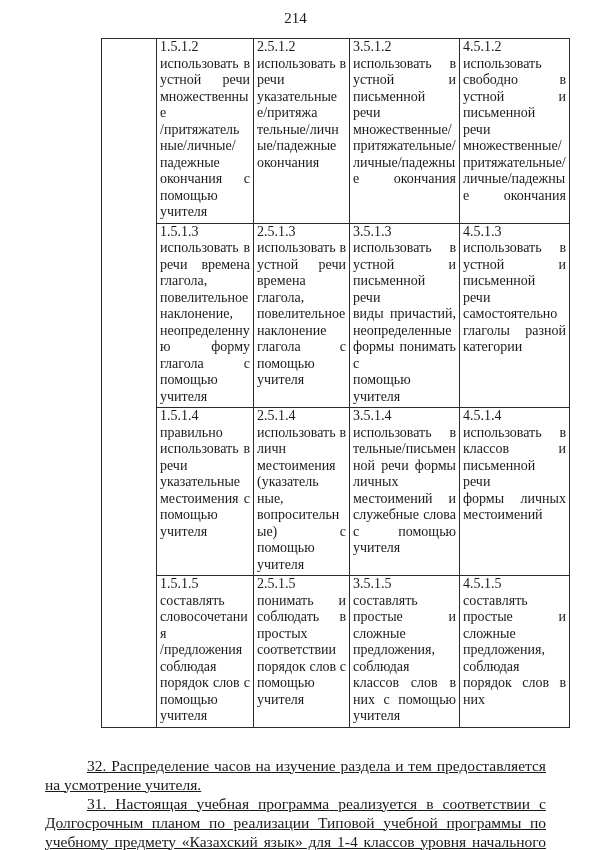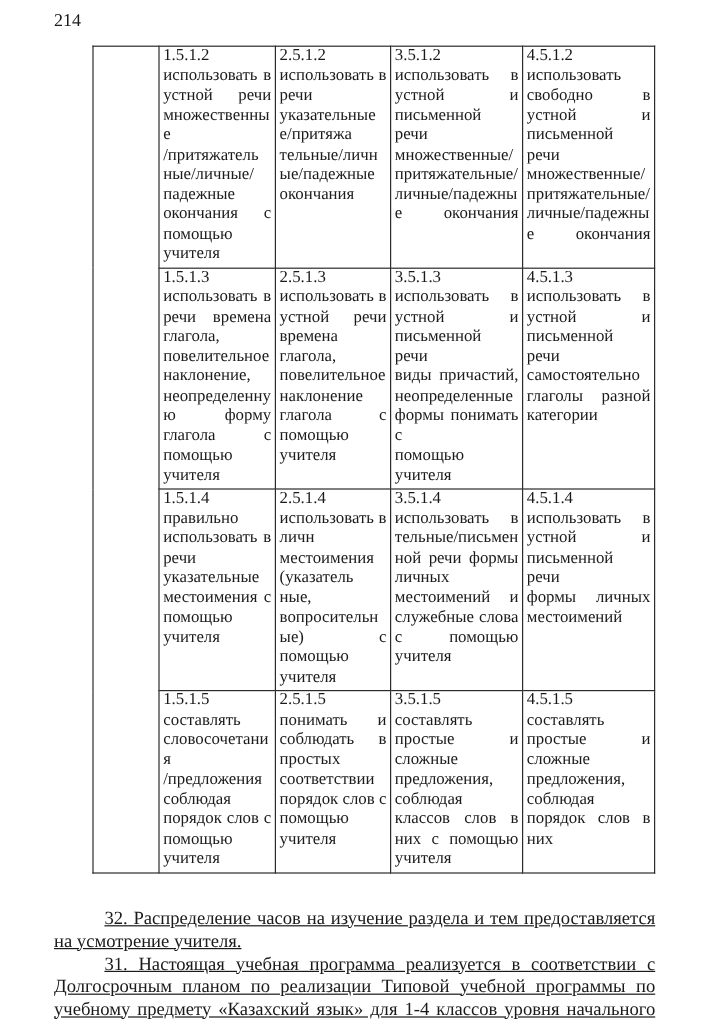--- a/index.html
+++ b/index.html
@@ -16,29 +16,30 @@
     overflow: hidden;
   }
   .page {
     box-sizing: border-box;
     width: 602px;
     height: 850px;
     padding: 10px 56px 0 45px;
     background: #ffffff;
   }
   .page-number {
+    text-align: center;
     font-size: 15px;
     line-height: 17px;
     margin-bottom: 11px;
   }
   table.objectives {
     border-collapse: collapse;
     table-layout: fixed;
     width: 468px;
-    margin-left: 32px;
+    margin-left: 56px;
     border-radius: 23px;
   }
   table.objectives td {
     border: 1px solid #2b2b2b;
     vertical-align: top;
     padding: 0px 3px 2px 3px;
     font-size: 14px;
     line-height: 16.5px;
     white-space: pre-line;
     text-align: justify;
@@ -175,21 +176,21 @@
 использовать в
 тельные/письмен
 ной речи формы
 личных
 местоимений и
 служебные слова
 с помощью
 учителя</td>
         <td>4.5.1.4
 использовать в
-устной и
+классов и
 письменной речи
 формы личных
 местоимений</td>
       </tr>
       <tr>
         <td>1.5.1.5
 составлять
 словосочетания
 /предложения
 соблюдая

